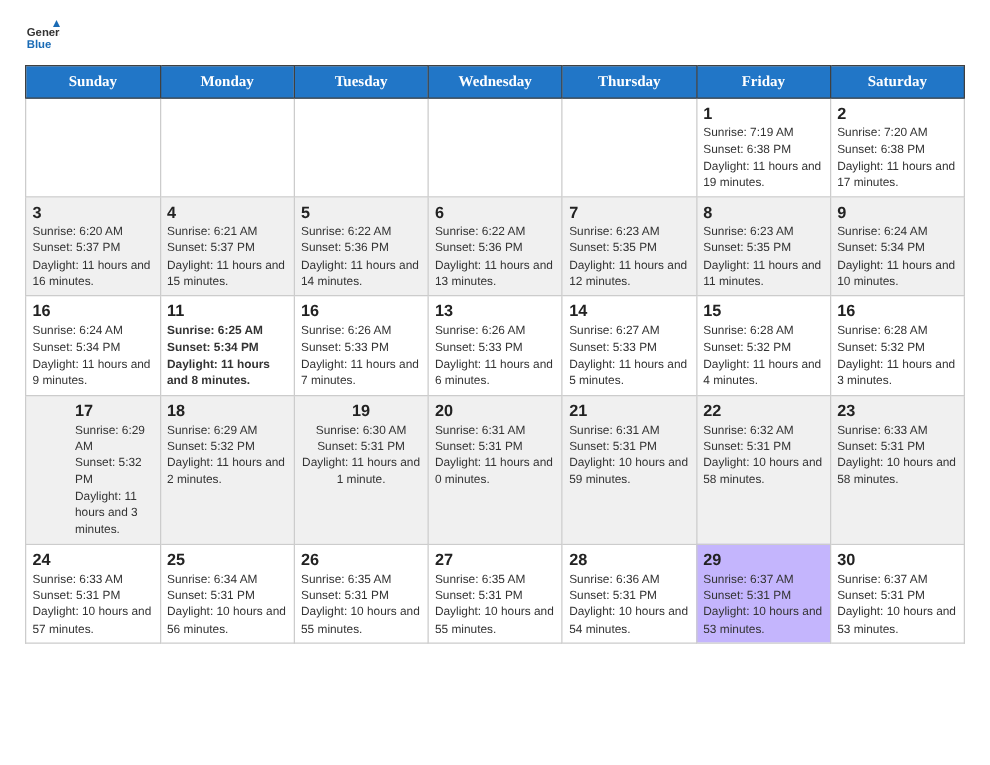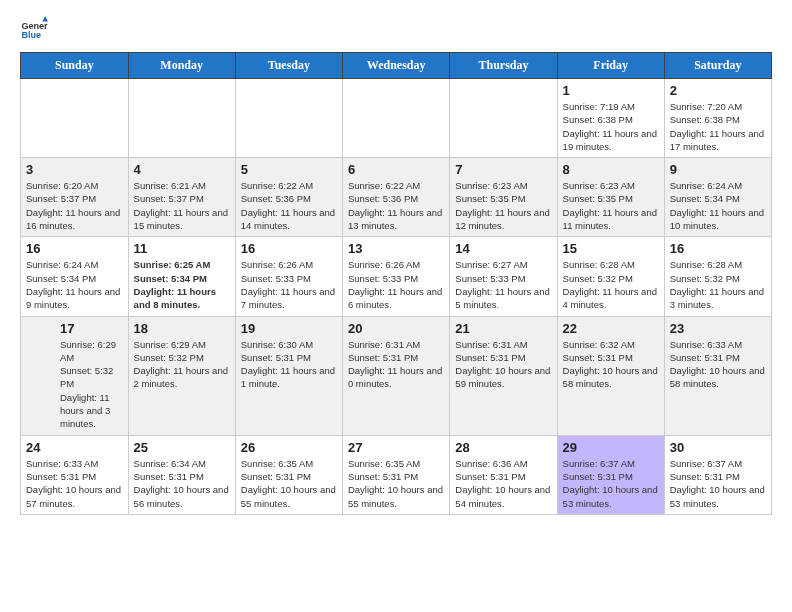--- a/index.html
+++ b/index.html
@@ -234,21 +234,21 @@
           <div class="day-info" style="white-space: pre-line;">Sunrise: 6:29 AM
 Sunset: 5:32 PM
 Daylight: 11 hours and 3 minutes.</div>
         </td>
         <td style="background: rgb(240, 240, 240);">
           <span class="day-num">18</span>
           <div class="day-info" style="white-space: pre-line;">Sunrise: 6:29 AM
 Sunset: 5:32 PM
 Daylight: 11 hours and 2 minutes.</div>
         </td>
-        <td style="background: rgb(240, 240, 240);">
+        <td style="background: rgb(240, 240, 240); text-align: center;">
           <span class="day-num">19</span>
           <div class="day-info" style="white-space: pre-line;">Sunrise: 6:30 AM
 Sunset: 5:31 PM
 Daylight: 11 hours and 1 minute.</div>
         </td>
         <td style="background: rgb(240, 240, 240);">
           <span class="day-num">20</span>
           <div class="day-info" style="white-space: pre-line;">Sunrise: 6:31 AM
 Sunset: 5:31 PM
 Daylight: 11 hours and 0 minutes.</div>

